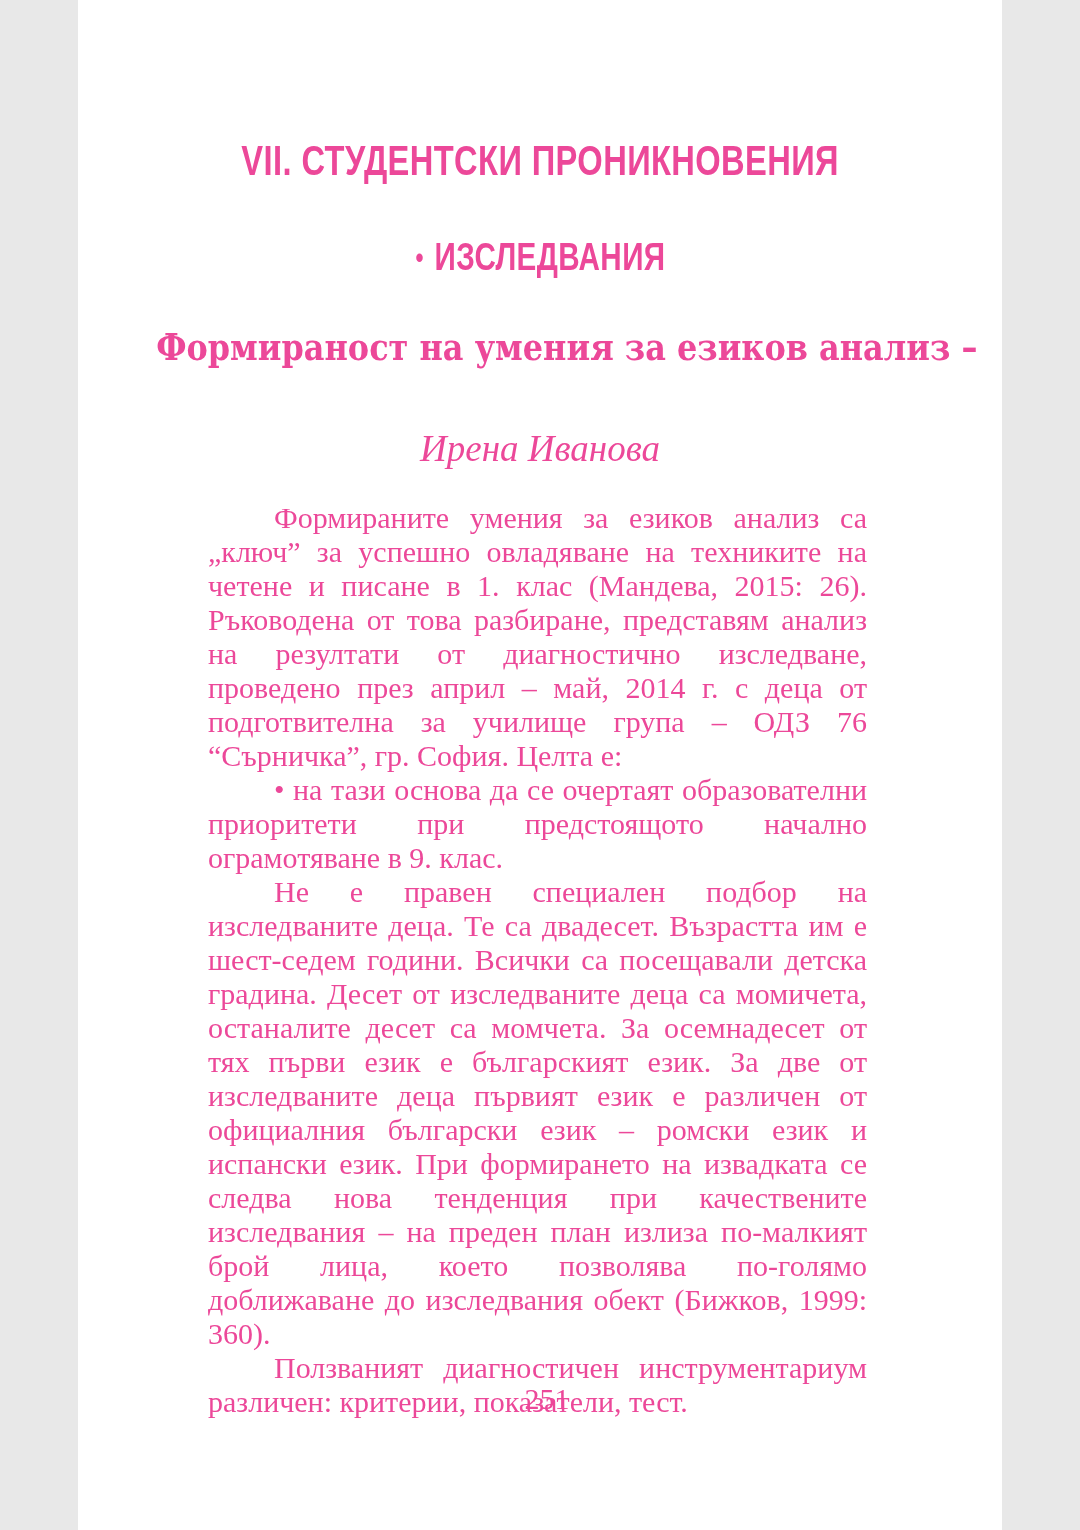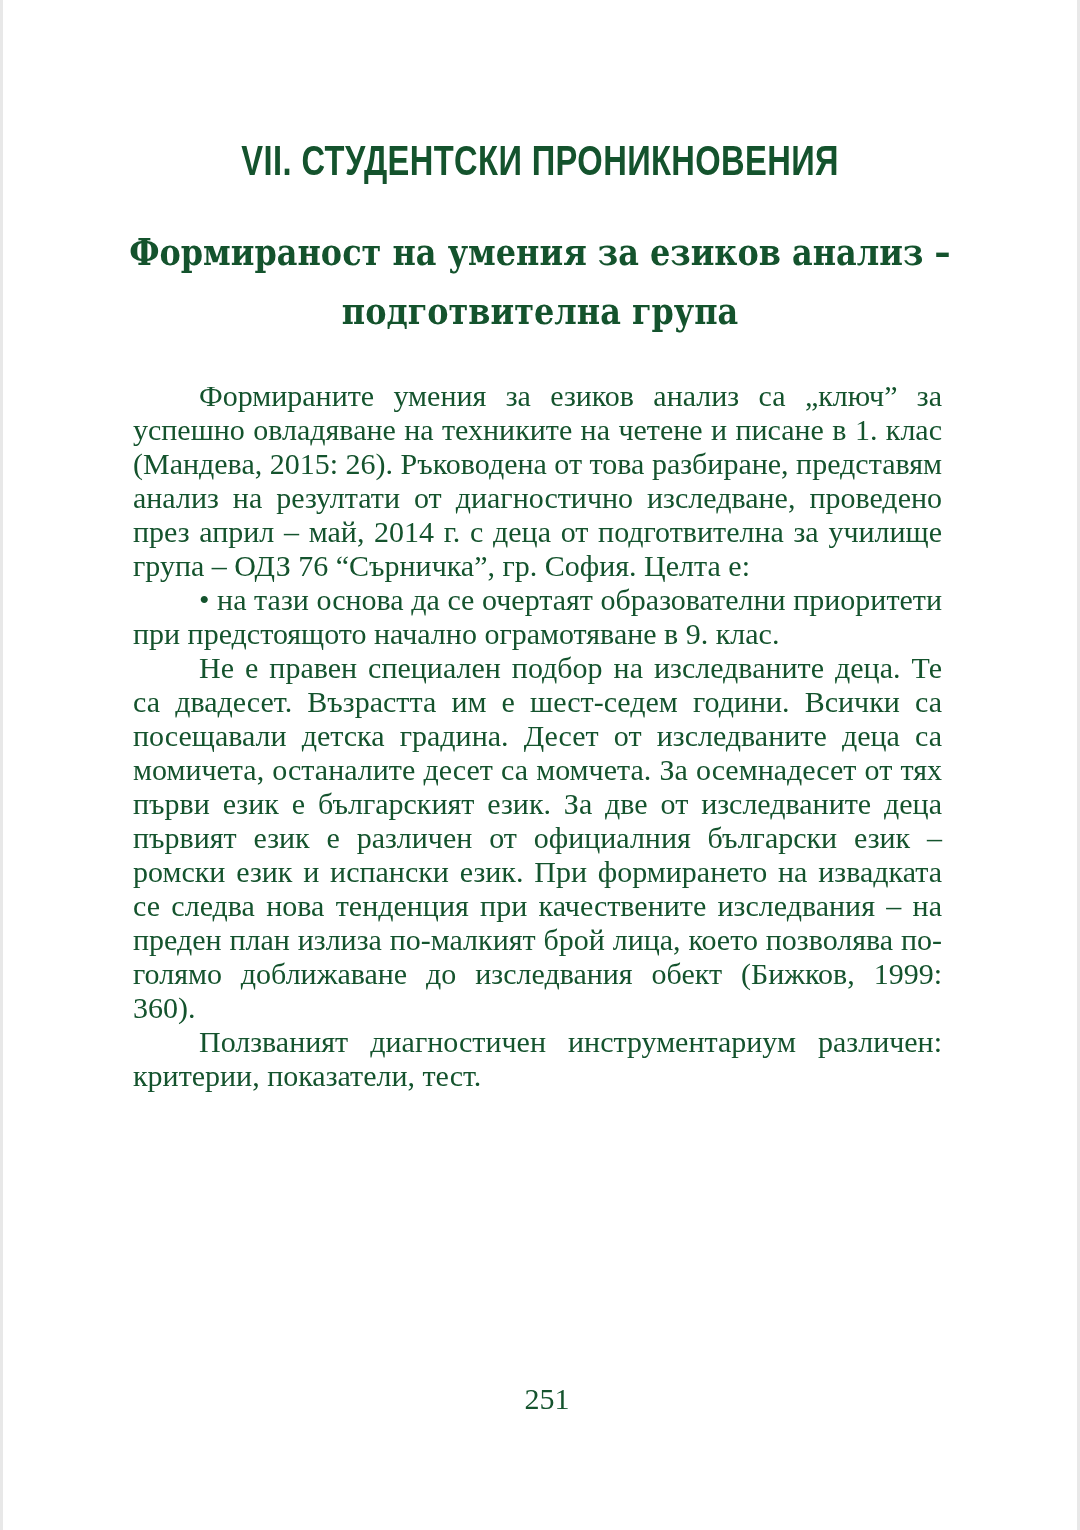--- a/index.html
+++ b/index.html
@@ -2,25 +2,25 @@
 <html lang="bg"><head>
 <meta charset="utf-8">
 <style>
   html, body {
     margin: 0;
     padding: 0;
     background: #e8e8e8;
   }
   .sheet {
     position: relative;
-    width: 1074px;
+    width: 924px;
     height: 1530px;
     margin: 0 auto;
     background: #ffffff;
-    color: #14532d;
+    color: #ec4899;
     font-family: "Liberation Serif", serif;
     overflow: hidden;
   }
   .header {
     padding-top: 140px;
     text-align: center;
   }
   .section-title {
     margin: 0;
     font-size: 0;
@@ -101,30 +101,33 @@
 <body>
 
 <div class="sheet">
 
   <div class="header">
 
     <h1 class="section-title">
       <span class="condensed">VII. СТУДЕНТСКИ ПРОНИКНОВЕНИЯ</span>
     </h1>
 
+    <div class="subsection">
+      <span class="condensed">
+        <span class="bullet-glyph">•</span><span>ИЗСЛЕДВАНИЯ</span>
+      </span>
+    </div>
 
     <div class="article-title">
       <span class="title-line">
         <span class="title-text">Формираност на умения за езиков анализ –</span>
       </span>
-      <span class="title-line">
-        <span class="title-text">подготвителна група</span>
-      </span>
     </div>
 
+    <div class="author">Ирена Иванова</div>
 
   </div>
 
   <div class="body-text">
       <p>Формираните умения за езиков анализ са „ключ” за успешно овладяване на техниките на четене и писане в 1. клас (Мандева, 2015: 26). Ръководена от това разбиране, представям анализ на резултати от диагностично изследване, проведено през април – май, 2014 г. с деца от подготвителна за училище група – ОДЗ 76 “Сърничка”, гр. София. Целта е:</p>
       <p>• на тази основа да се очертаят образователни приоритети при предстоящото начално ограмотяване в 9. клас.</p>
       <p>Не е правен специален подбор на изследваните деца. Те са двадесет. Възрастта им е шест-седем години. Всички са посещавали детска градина. Десет от изследваните деца са момичета, останалите десет са момчета. За осемнадесет от тях първи език е българският език. За две от изследваните деца първият език е различен от официалния български език – ромски език и испански език. При формирането на извадката се следва нова тенденция при качествените изследвания – на преден план излиза по-малкият брой лица, което позволява по-голямо доближаване до изследвания обект (Бижков, 1999: 360).</p>
       <p>Ползваният диагностичен инструментариум различен: критерии, показатели, тест.</p>
     </div>
 

